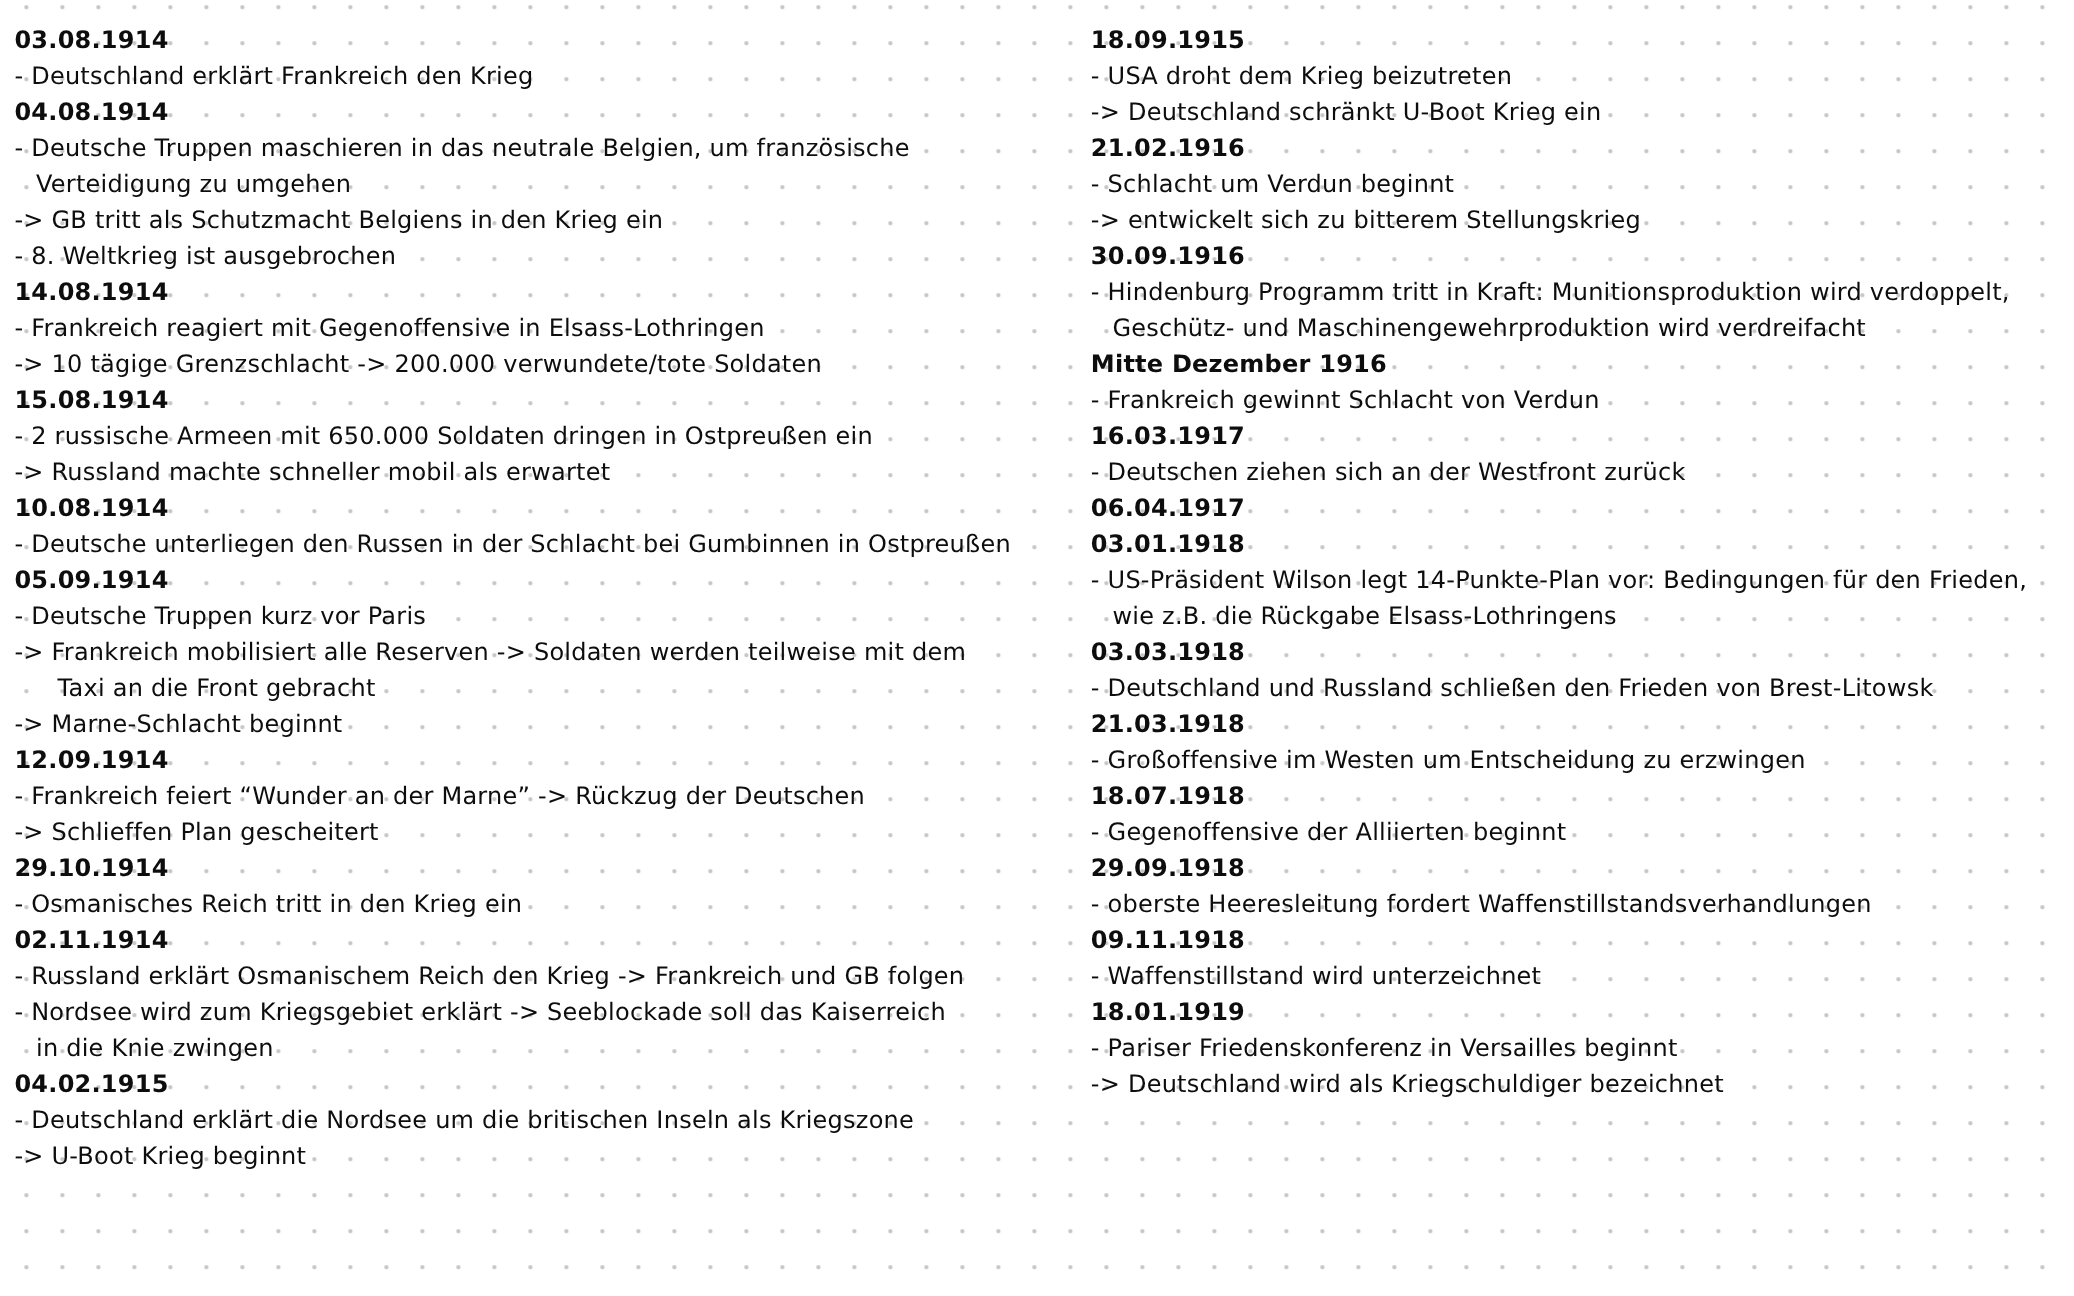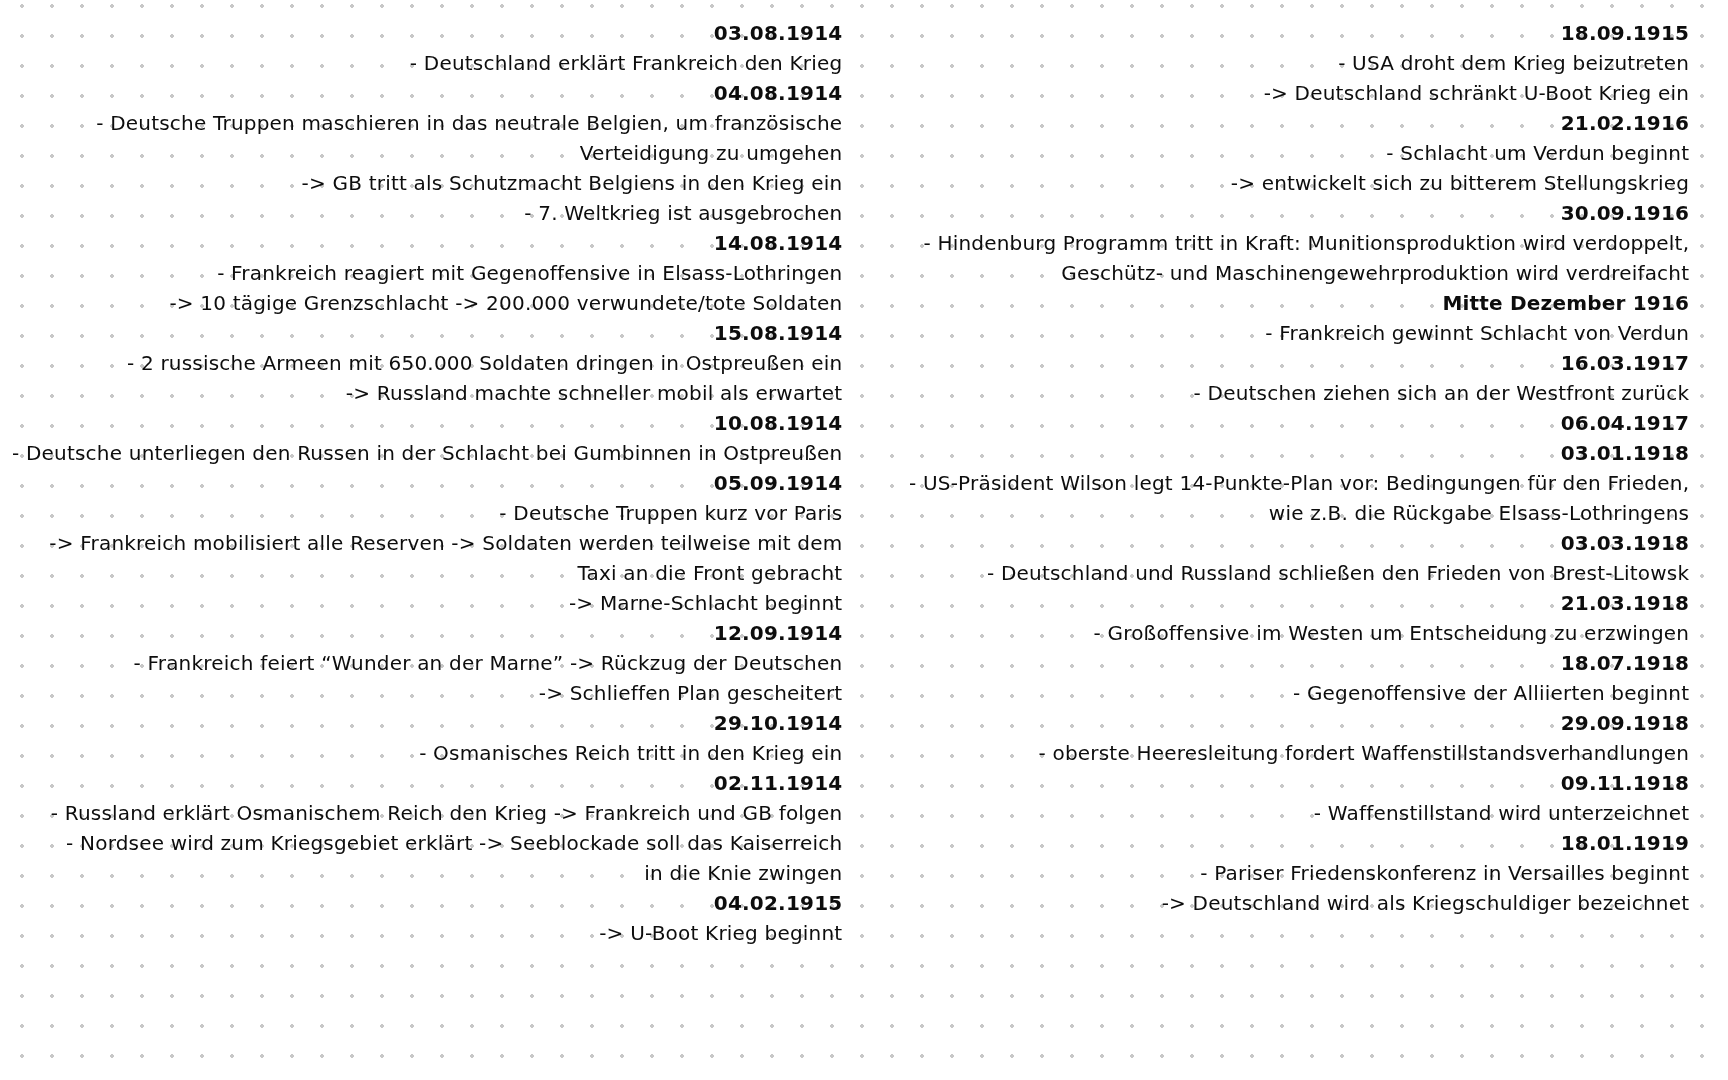--- a/index.html
+++ b/index.html
@@ -18,21 +18,20 @@
     background-image: radial-gradient(circle, var(--dot) 1.6px, rgba(0,0,0,0) 1.9px);
     background-size: 30px 30px;
     background-position: 7px 21px;
     font-family: "DejaVu Sans", "Liberation Sans", sans-serif;
     color: var(--ink);
   }
   .page {
     position: relative;
     width: 1728px;
     height: 768px;
-    text-align: right;
   }
   .col {
     position: absolute;
     top: 18px;
   }
   .col-left  { left: 12px; }
   .col-right { left: 877px; margin-left: 32px; }
   .line {
     height: 30px;
     line-height: 30px;
@@ -48,21 +47,21 @@
 <body>
 
 <div class="page">
   <div class="col col-left">
       <div class="line date">03.08.1914</div>
       <div class="line item">- Deutschland erklärt Frankreich den Krieg</div>
       <div class="line date">04.08.1914</div>
       <div class="line item">- Deutsche Truppen maschieren in das neutrale Belgien, um französische</div>
       <div class="line cont">Verteidigung zu umgehen</div>
       <div class="line item">-&gt; GB tritt als Schutzmacht Belgiens in den Krieg ein</div>
-      <div class="line item">- 7. Weltkrieg ist ausgebrochen</div>
+      <div class="line item">- 8. Weltkrieg ist ausgebrochen</div>
       <div class="line date">14.08.1914</div>
       <div class="line item">- Frankreich reagiert mit Gegenoffensive in Elsass-Lothringen</div>
       <div class="line item">-&gt; 10 tägige Grenzschlacht -&gt; 200.000 verwundete/tote Soldaten</div>
       <div class="line date">15.08.1914</div>
       <div class="line item">- 2 russische Armeen mit 650.000 Soldaten dringen in Ostpreußen ein</div>
       <div class="line item">-&gt; Russland machte schneller mobil als erwartet</div>
       <div class="line date">10.08.1914</div>
       <div class="line item">- Deutsche unterliegen den Russen in der Schlacht bei Gumbinnen in Ostpreußen</div>
       <div class="line date">05.09.1914</div>
       <div class="line item">- Deutsche Truppen kurz vor Paris</div>
@@ -72,20 +71,21 @@
       <div class="line date">12.09.1914</div>
       <div class="line item">- Frankreich feiert “Wunder an der Marne” -&gt; Rückzug der Deutschen</div>
       <div class="line item">-&gt; Schlieffen Plan gescheitert</div>
       <div class="line date">29.10.1914</div>
       <div class="line item">- Osmanisches Reich tritt in den Krieg ein</div>
       <div class="line date">02.11.1914</div>
       <div class="line item">- Russland erklärt Osmanischem Reich den Krieg -&gt; Frankreich und GB folgen</div>
       <div class="line item">- Nordsee wird zum Kriegsgebiet erklärt -&gt; Seeblockade soll das Kaiserreich</div>
       <div class="line cont">in die Knie zwingen</div>
       <div class="line date">04.02.1915</div>
+      <div class="line item">- Deutschland erklärt die Nordsee um die britischen Inseln als Kriegszone</div>
       <div class="line item">-&gt; U-Boot Krieg beginnt</div>
     </div>
   <div class="col col-right">
       <div class="line date">18.09.1915</div>
       <div class="line item">- USA droht dem Krieg beizutreten</div>
       <div class="line item">-&gt; Deutschland schränkt U-Boot Krieg ein</div>
       <div class="line date">21.02.1916</div>
       <div class="line item">- Schlacht um Verdun beginnt</div>
       <div class="line item">-&gt; entwickelt sich zu bitterem Stellungskrieg</div>
       <div class="line date">30.09.1916</div>

